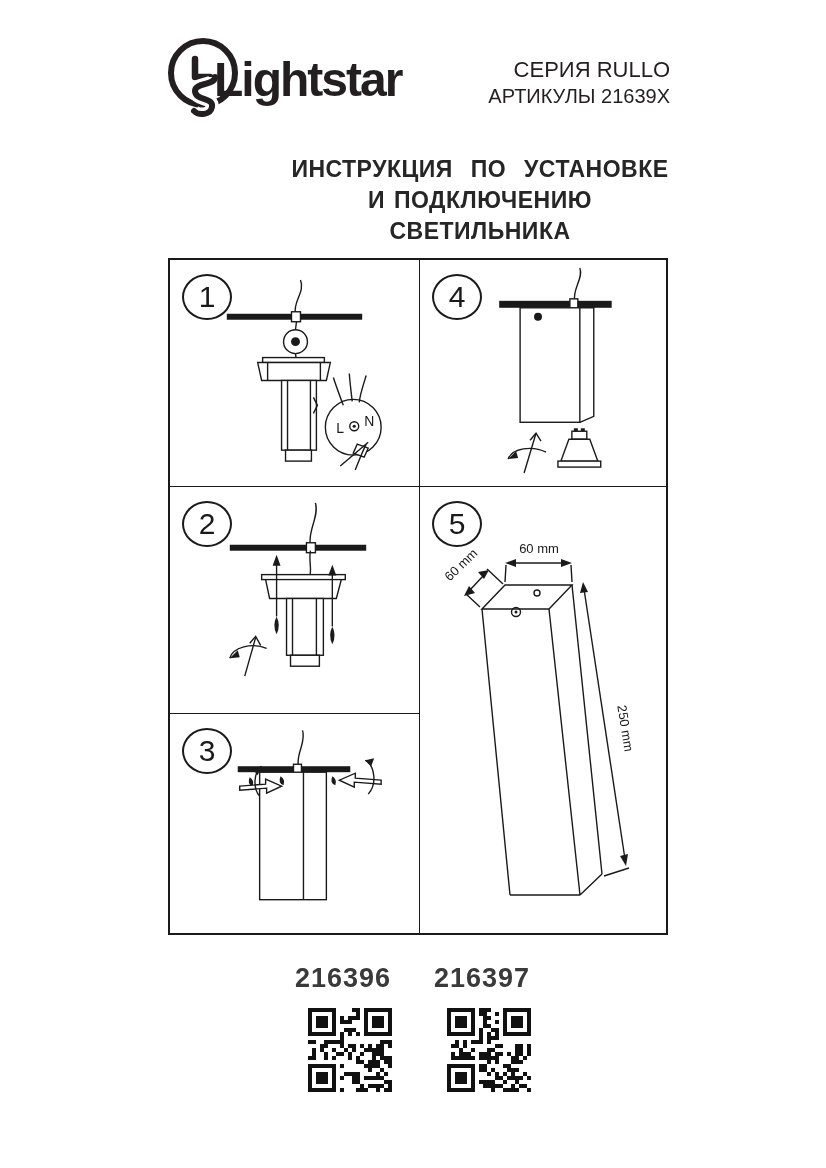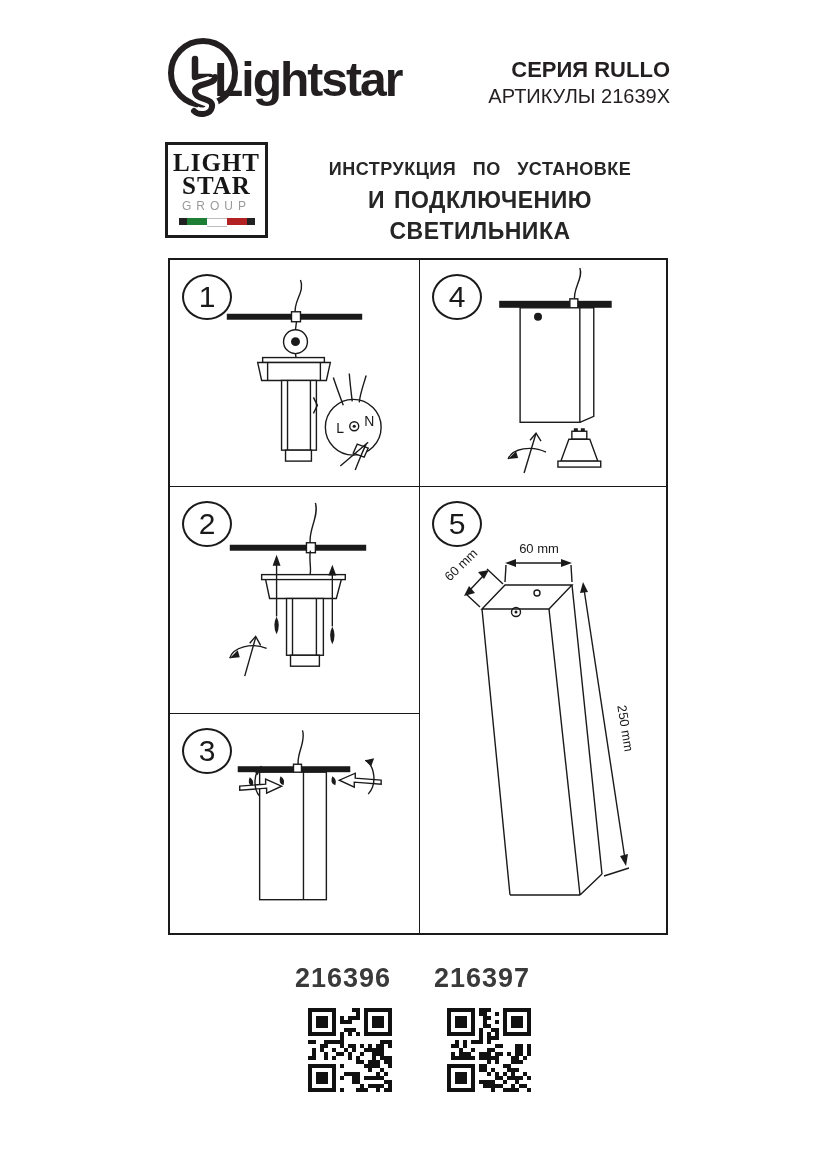--- a/index.html
+++ b/index.html
@@ -4,39 +4,39 @@
 <style>
   html,body{margin:0;padding:0;background:#fff;}
   .page{position:relative;width:826px;height:1168px;background:#ffffff;
         font-family:"Liberation Sans",sans-serif;color:#231f20;overflow:hidden;}
 
   
   .logo-bulb{position:absolute;left:158px;top:33px;width:90px;height:92px;}
   .wordmark{position:absolute;left:214px;top:52px;font-size:48px;font-weight:bold;
             letter-spacing:-2px;color:#231f20;}
   .series-block{position:absolute;left:390px;top:56px;width:280px;text-align:right;line-height:1.25;}
-  .series-line1{font-size:22px;font-weight:bold;color:#231f20;}
+  .series-line1{font-size:22px;font-weight:normal;color:#231f20;}
   .series-line2{font-size:20px;font-weight:normal;color:#231f20;}
 
   
   .brand-badge{position:absolute;left:165px;top:142px;width:97px;height:84px;background:#fff;
                border:3px solid #1c1c1c;text-align:center;padding-top:6px;}
   .badge-big{font-family:"Liberation Serif",serif;font-weight:bold;font-size:25px;
              line-height:23px;color:#161616;letter-spacing:1px;}
   .badge-group{font-size:12px;letter-spacing:5px;color:#9a9a9a;margin-top:2px;}
   .badge-flag{display:flex;width:76px;height:7px;margin:5px auto 0 auto;}
   .badge-flag span{height:100%;}
   .fcap{width:8px;background:#222;}
   .fgreen{flex:1;}
   .fwhite{flex:1;background:#fff;border-top:1px solid #bbb;border-bottom:1px solid #bbb;}
   .fred{flex:1;}
 
   
   .instr-title{position:absolute;left:288px;top:154px;width:384px;text-align:center;color:#262626;}
-  .instr-line1{font-size:18px;font-weight:bold;word-spacing:11px;letter-spacing:0.5px;line-height:31px;text-align:center;}
+  .instr-line1{font-size:23px;font-weight:bold;word-spacing:11px;letter-spacing:0.5px;line-height:31px;text-align:center;}
   .instr-line2{font-size:23px;font-weight:bold;word-spacing:2px;letter-spacing:0.5px;line-height:31px;}
 
   
   .grid{position:absolute;left:168px;top:258px;width:500px;height:677px;border:2px solid #1a1a1a;
         box-sizing:border-box;}
   .panel{position:absolute;box-sizing:border-box;background:#fff;}
   .p1{left:0;top:0;width:250px;height:227px;border-right:1px solid #1a1a1a;border-bottom:1px solid #1a1a1a;}
   .p2{left:250px;top:0;width:246px;height:227px;border-bottom:1px solid #1a1a1a;}
   .p3{left:0;top:227px;width:250px;height:227px;border-right:1px solid #1a1a1a;border-bottom:1px solid #1a1a1a;}
   .p4{left:0;top:454px;width:250px;height:219px;border-right:1px solid #1a1a1a;}
@@ -70,32 +70,20 @@
     <path d="M57 44 c0 9 -20 5 -20 14 c0 10 19 6 17 16 c-1.5 8 -13 9 -18 4" fill="none" stroke="#ffffff" stroke-width="13"></path>
     <path d="M57 44 c0 9 -20 5 -20 14 c0 10 19 6 17 16 c-1.5 8 -13 9 -18 4" fill="none" stroke="#231f20" stroke-width="6" stroke-linecap="round"></path>
   </svg>
   <div class="wordmark">Lightstar</div>
 
   <div class="series-block">
     <div class="series-line1">СЕРИЯ RULLO</div>
     <div class="series-line2">АРТИКУЛЫ 21639X</div>
   </div>
 
-  <div class="brand-badge">
-    <div class="badge-big">LIGHT</div>
-    <div class="badge-big">STAR</div>
-    <div class="badge-group">GROUP</div>
-    <div class="badge-flag">
-      <span class="fcap"></span>
-        <span class="fgreen" id="flag-green" style="background: rgb(30, 126, 52);"></span>
-        <span class="fwhite"></span>
-        <span class="fred" id="flag-red" style="background: rgb(178, 34, 34);"></span>
-        <span class="fcap"></span>
-    </div>
-  </div>
 
   <div class="instr-title">
     <div class="instr-line1">ИНСТРУКЦИЯ ПО УСТАНОВКЕ</div>
     <div class="instr-line2">И ПОДКЛЮЧЕНИЮ СВЕТИЛЬНИКА</div>
   </div>
 
   <div class="grid">
 
     <div class="panel p1">
       <div class="step-badge">

